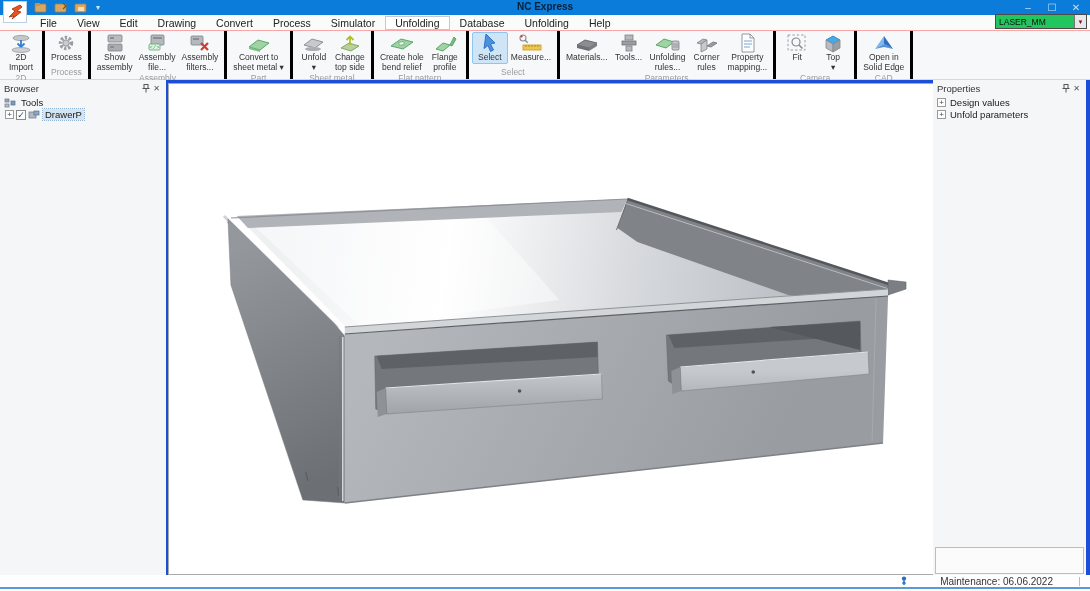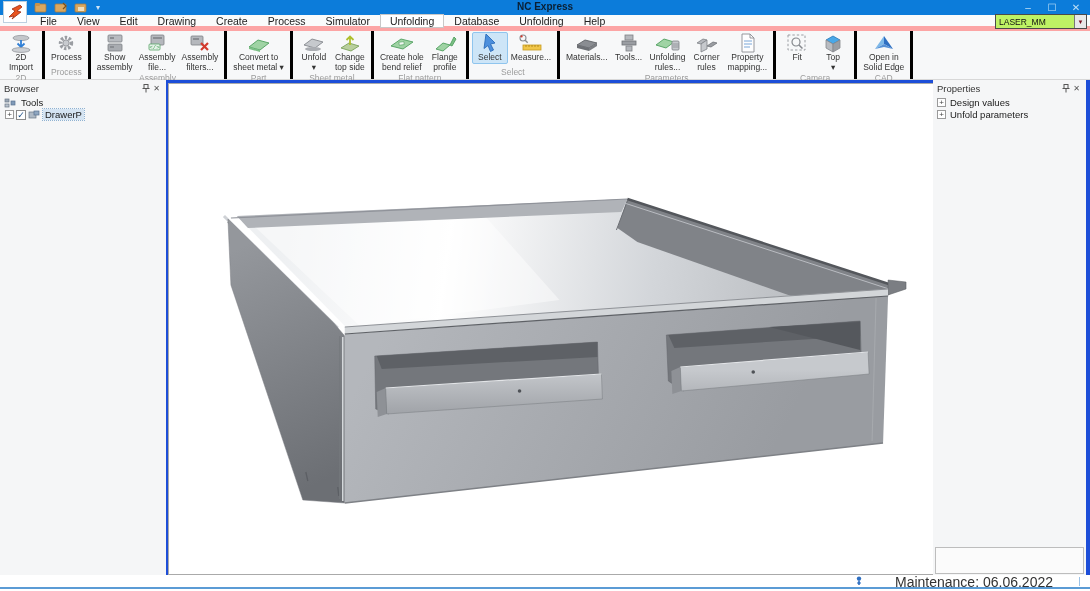--- a/index.html
+++ b/index.html
@@ -12,24 +12,24 @@
   .qat{position:absolute;left:34px;top:2px;display:flex;align-items:center;gap:7px;z-index:5;}
   .qat .qbtn{width:13px;height:11px;display:flex;align-items:center;justify-content:center;}
   .qat-caret{color:#cfe4f6;font-size:8px;margin-left:2px;}
   .window-title{position:absolute;left:0;right:0;top:1px;text-align:center;font-size:10px;
                 font-weight:bold;color:#0a1f33;z-index:1;}
   .win-controls{position:absolute;right:2px;top:0;height:15px;display:flex;z-index:9;}
   .win-btn{width:24px;height:15px;display:flex;align-items:center;justify-content:center;
            color:#bfe0f7;font-size:10px;line-height:1;}
   
   .menubar{position:absolute;top:15px;left:0;right:0;height:16px;background:#fafbfb;
-           border-bottom:5px solid #fca5a5;display:flex;align-items:center;padding-left:30px;box-sizing:border-box;}
+           border-bottom:1px solid #fca5a5;display:flex;align-items:center;padding-left:30px;box-sizing:border-box;}
   .menu-item{font-size:10.5px;color:#222;padding:1px 10px;white-space:nowrap;}
   .menu-item.active{background:#fff;border:1px solid #c8c8c8;padding:0 9px;}
-  .machine-combo{position:absolute;right:3px;top:14px;width:90px;height:13px;background:#bef264;
+  .machine-combo{position:absolute;right:3px;top:14px;width:90px;height:13px;background:#22c55e;
                  border:1px solid #4a4a4a;display:flex;align-items:center;z-index:10;}
   .machine-combo .val{flex:1;font-size:8.5px;padding-left:3px;color:#111;}
   .machine-combo .dd{width:11px;height:100%;border-left:1px solid #777;background:#e8e8e8;
                      display:flex;align-items:center;justify-content:center;font-size:6px;color:#7a1020;}
   
   .ribbon{position:absolute;top:31px;left:0;right:0;height:49px;background:#f7f8f9;
           border-bottom:1px solid #d8d8d8;display:flex;box-sizing:border-box;}
   .rgroup{display:flex;flex-direction:column;border-right:3px solid #000000;padding:1px 3px 0;}
   .rbuttons{display:flex;flex:1;align-items:flex-start;}
   .rbtn{display:flex;flex-direction:column;align-items:center;min-width:30px;padding:0 2px;
@@ -60,21 +60,21 @@
   .props-bottom-box{position:absolute;left:2px;right:2px;bottom:1px;height:25px;background:#fbfbfb;
                     border:1px solid #bdbdbd;}
   
   .canvas{position:absolute;left:168px;top:3px;right:155px;bottom:0;background:#fff;
           border:1px solid #aaaaaa;box-sizing:border-box;}
   .canvas svg{display:block;width:100%;height:100%;}
   
   .statusbar{position:absolute;bottom:0;left:0;right:0;height:16px;background:#fff;}
   .status-blue-line{position:absolute;left:0;right:0;bottom:2px;height:2px;background:#5b9bd5;}
   .status-right{position:absolute;right:0;top:1px;height:11px;display:flex;align-items:center;}
-  .status-text{font-size:14px;color:#333;margin-right:26px;}
+  .status-text{font-size:10px;color:#333;margin-right:26px;}
   .status-sep{width:1px;height:9px;background:#9cc3e8;margin-right:10px;}
   .maint-icon{margin-right:32px;display:flex;}
 </style>
 </head>
 <body>
 
 <div class="titlebar">
   <div class="window-title">NC Express</div>
 </div>
 <div class="app-logo">
@@ -107,21 +107,21 @@
   <span class="win-btn">–</span>
   <span class="win-btn">☐</span>
   <span class="win-btn">✕</span>
 </div>
 
 <div class="menubar">
   <span class="menu-item">File</span>
   <span class="menu-item">View</span>
   <span class="menu-item">Edit</span>
   <span class="menu-item">Drawing</span>
-  <span class="menu-item">Create</span>
+  <span class="menu-item">Convert</span>
   <span class="menu-item">Process</span>
   <span class="menu-item">Simulator</span>
   <span class="menu-item active">Unfolding</span>
   <span class="menu-item">Database</span>
   <span class="menu-item">Unfolding</span>
   <span class="menu-item">Help</span>
 </div>
 <div class="machine-combo">
   <span class="val">LASER_MM</span>
   <span class="dd">▼</span>

